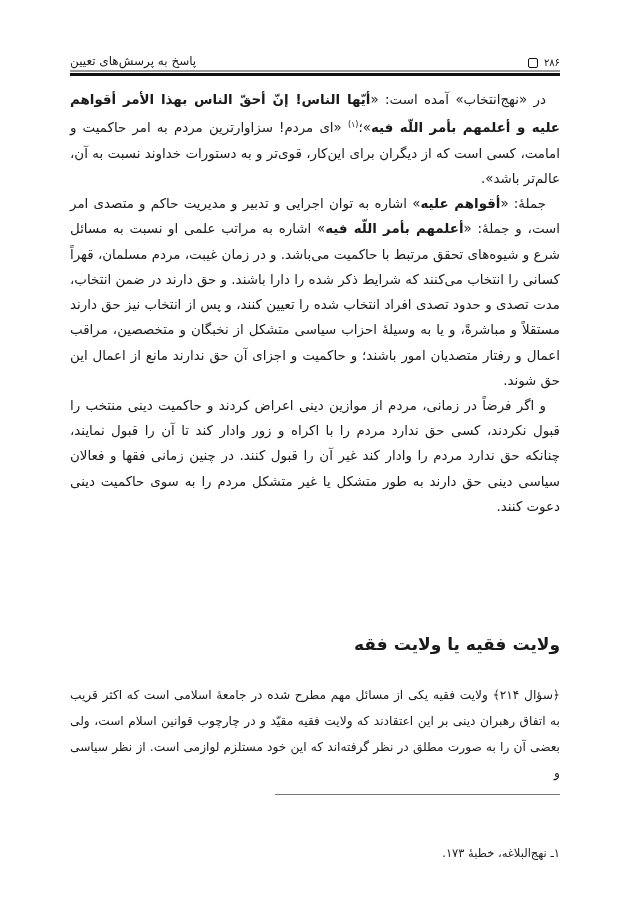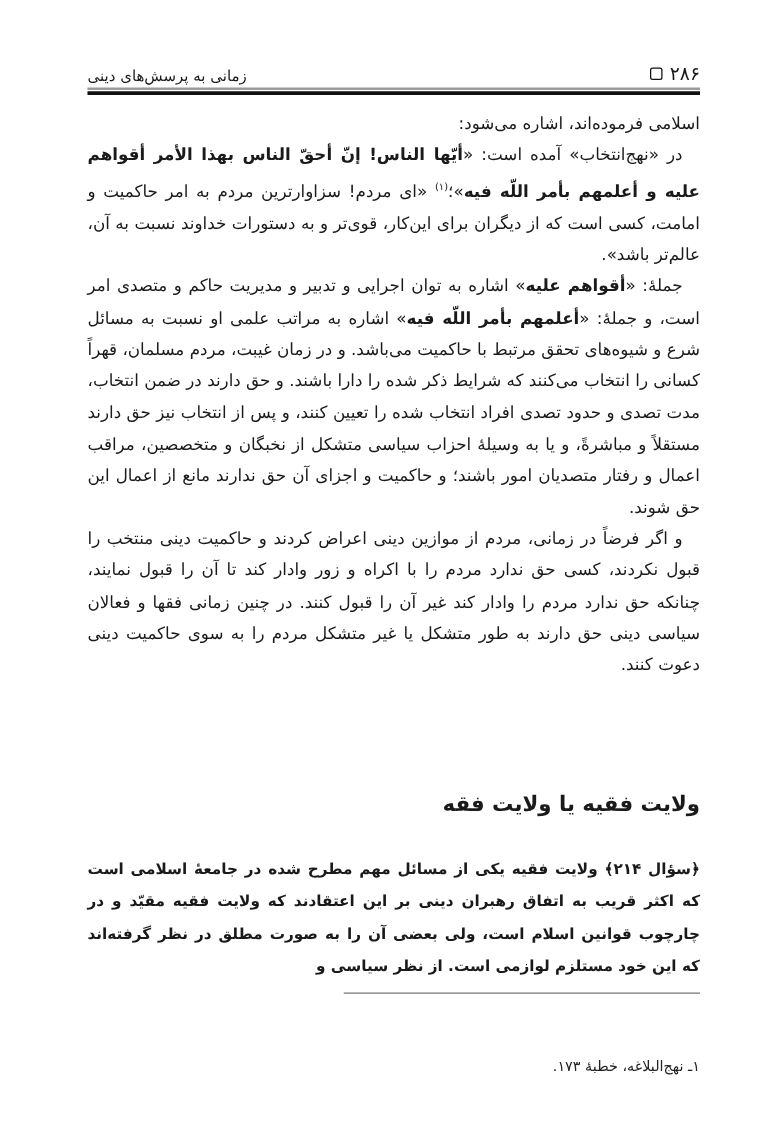--- a/index.html
+++ b/index.html
@@ -1,48 +1,47 @@
 <!DOCTYPE html>
 <html><head>
 <meta charset="utf-8">
 <style>
   html, body { margin: 0; padding: 0; background: #ffffff; }
   body { width: 626px; height: 899px; position: relative; overflow: hidden; font-family: "DejaVu Sans", sans-serif; color: #1a1a1a; }
   .page { position: absolute; left: 70px; top: 0; width: 490px; direction: rtl; }
   .header { position: absolute; top: 46px; left: 0; width: 490px; height: 22px; display: flex; justify-content: space-between; align-items: flex-end; font-size: 12px; }
-  .header .pnum { display: flex; align-items: center; gap: 6px; font-size: 15px; }
+  .header .pnum { display: flex; align-items: center; gap: 6px; font-size: 10px; }
   .header .pnum .box { width: 10px; height: 10px; border: 1.6px solid #111; border-radius: 2px; box-sizing: border-box; }
   .rule-grey { position: absolute; top: 70px; left: 0; width: 490px; height: 2px; background: #9a9a9a; }
   .rule-black { position: absolute; top: 73px; left: 0; width: 490px; height: 3px; background: #111; }
   .body { position: absolute; top: 87px; left: 0; width: 490px; font-size: 13.4px; line-height: 25.2px; text-align: justify; text-align-last: right; }
   .body p { margin: 0; }
   .body .indent { text-indent: 14px; }
   .body b { font-weight: bold; }
   .heading { position: absolute; top: 634px; left: 0; width: 490px; font-size: 17px; font-weight: bold; text-align: right; }
-  .question { position: absolute; top: 682px; left: 0; width: 490px; font-size: 12.2px; line-height: 26px; font-weight: bold; text-align: justify; text-align-last: right; }
+  .question { position: absolute; top: 682px; left: 0; width: 490px; font-size: 12.2px; line-height: 26px; font-weight: normal; text-align: justify; text-align-last: right; }
   .fn-rule { position: absolute; top: 794px; left: 0; width: 285px; height: 1px; background: #777; right: 0; margin-left: auto; }
   .footnote { position: absolute; top: 846px; left: 0; width: 490px; font-size: 11.5px; text-align: right; color: #222; }
   sup { font-size: 8px; }
 </style>
 </head>
 <body>
 
 <div class="page">
   <div class="header">
     <div class="pnum">
       <span>۲۸۶</span>
       <span class="box"></span>
     </div>
-    <span>زمانی به پرسش‌های دینی</span>
+    <span>پاسخ به پرسش‌های تعیین</span>
   </div>
   <div class="rule-grey"></div>
   <div class="rule-black"></div>
 
   <div class="body">
-    <p>اسلامی فرموده‌اند، اشاره می‌شود:</p>
     <p class="indent"><span>در «نهج‌انتخاب» آمده است: «</span><b>أيّها الناس! إنّ أحقّ الناس بهذا الأمر أقواهم عليه و أعلمهم بأمر اللّه فيه</b><span>»؛</span><sup>(۱)</sup><span> «ای مردم! سزاوارترین مردم به امر حاکمیت و امامت، کسی است که از دیگران برای این‌کار، قوی‌تر و به دستورات خداوند نسبت به آن، عالم‌تر باشد».</span></p>
     <p class="indent"><span>جملهٔ: «</span><b>أقواهم عليه</b><span>» اشاره به توان اجرایی و تدبیر و مدیریت حاکم و متصدی امر است، و جملهٔ: «</span><b>أعلمهم بأمر اللّه فيه</b><span>» اشاره به مراتب علمی او نسبت به مسائل شرع و شیوه‌های تحقق مرتبط با حاکمیت می‌باشد. و در زمان غیبت، مردم مسلمان، قهراً کسانی را انتخاب می‌کنند که شرایط ذکر شده را دارا باشند. و حق دارند در ضمن انتخاب، مدت تصدی و حدود تصدی افراد انتخاب شده را تعیین کنند، و پس از انتخاب نیز حق دارند مستقلاً و مباشرةً، و یا به وسیلهٔ احزاب سیاسی متشکل از نخبگان و متخصصین، مراقب اعمال و رفتار متصدیان امور باشند؛ و حاکمیت و اجزای آن حق ندارند مانع از اعمال این حق شوند.</span></p>
     <p class="indent">و اگر فرضاً در زمانی، مردم از موازین دینی اعراض کردند و حاکمیت دینی منتخب را قبول نکردند، کسی حق ندارد مردم را با اکراه و زور وادار کند تا آن را قبول نمایند، چنانکه حق ندارد مردم را وادار کند غیر آن را قبول کنند. در چنین زمانی فقها و فعالان سیاسی دینی حق دارند به طور متشکل یا غیر متشکل مردم را به سوی حاکمیت دینی دعوت کنند.</p>
   </div>
 
   <div class="heading">ولایت فقیه یا ولایت فقه</div>
 
   <div class="question"><span>﴿سؤال ۲۱۴﴾</span><span> ولایت فقیه یکی از مسائل مهم مطرح شده در جامعهٔ اسلامی است که اکثر قریب به اتفاق رهبران دینی بر این اعتقادند که ولایت فقیه مقیّد و در چارچوب قوانین اسلام است، ولی بعضی آن را به صورت مطلق در نظر گرفته‌اند که این خود مستلزم لوازمی است. از نظر سیاسی و</span></div>
 
   <div class="fn-rule"></div>

